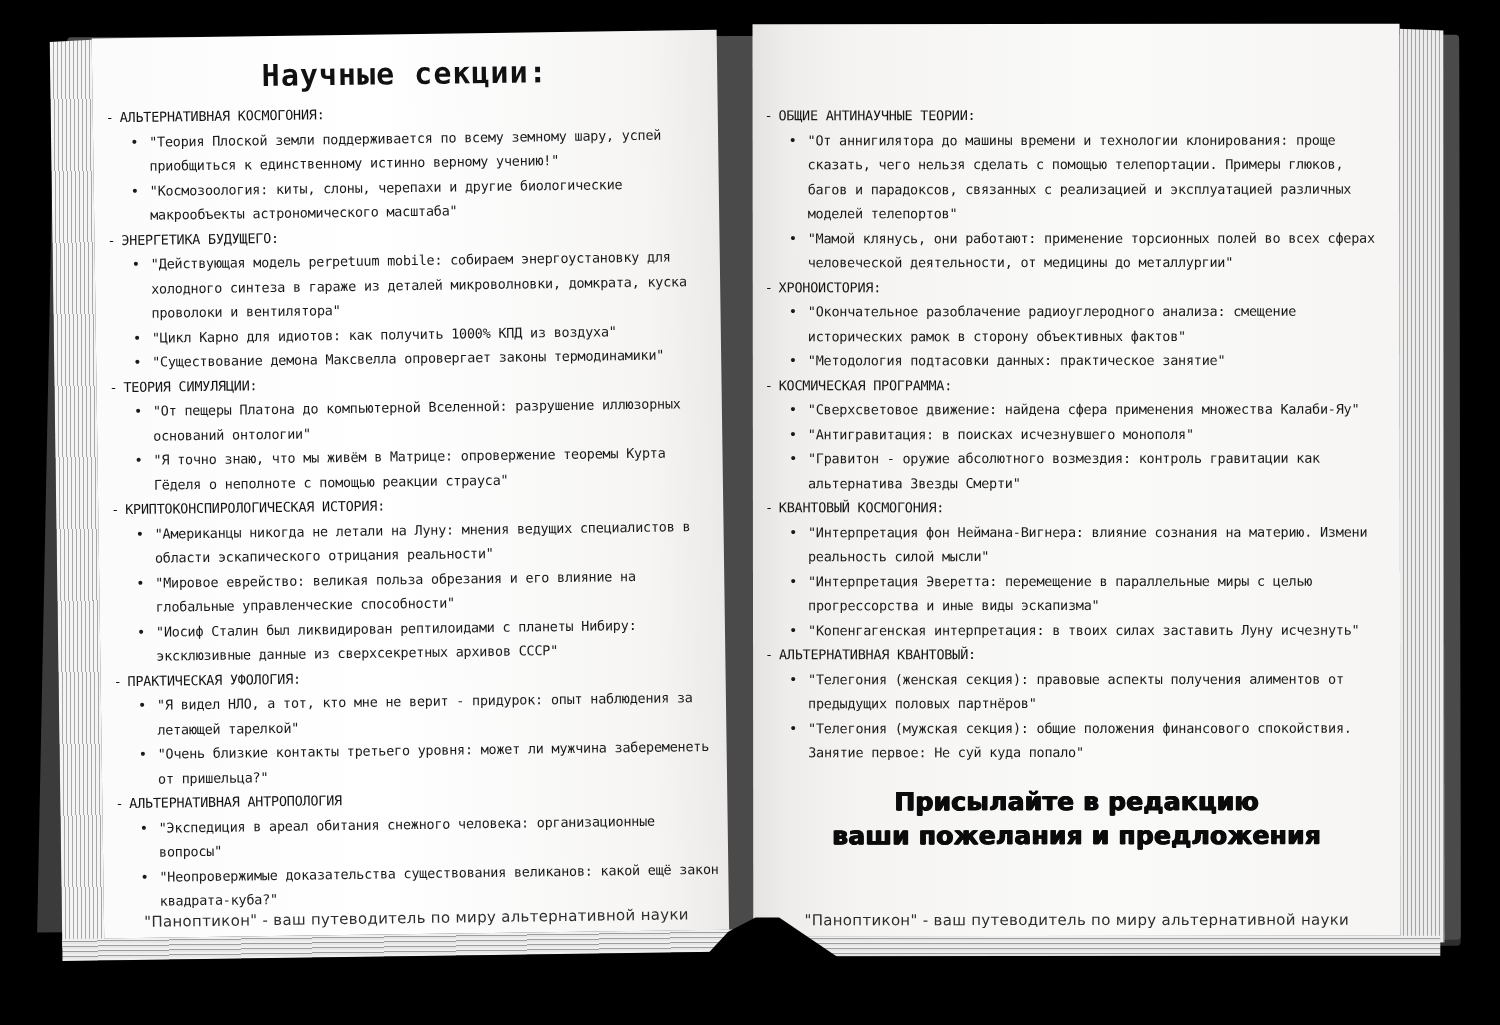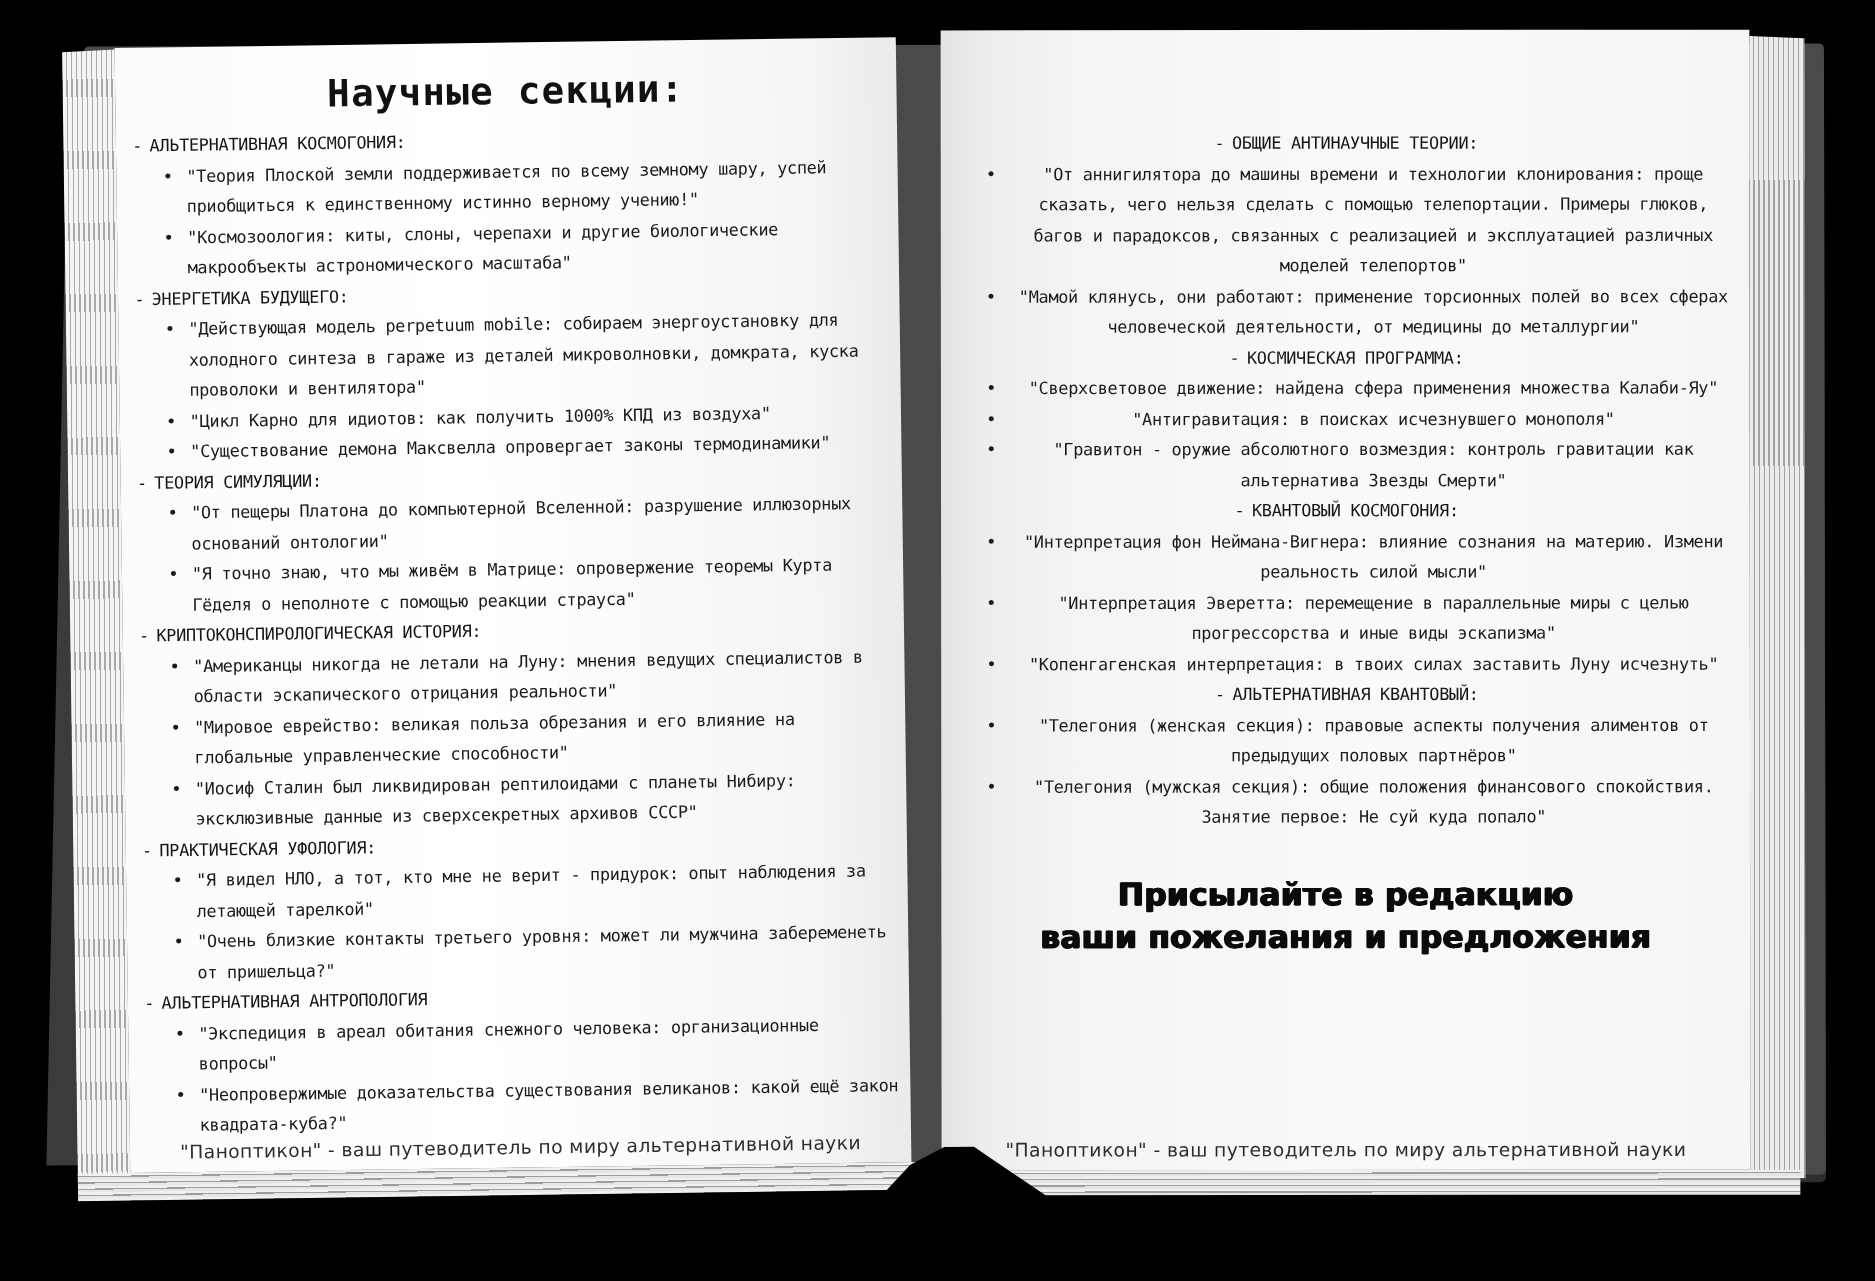--- a/index.html
+++ b/index.html
@@ -45,32 +45,32 @@
   }
   .spine-notch{
     position:absolute;left:636px;top:886px;width:170px;height:70px;background:#000;z-index:6;
     clip-path:polygon(0 100%,28% 28%,44% 8%,58% 8%,100% 78%,100% 100%);
   }
   .page-title{
     text-align:center;padding-top:22px;font-size:30px;font-weight:bold;letter-spacing:1px;
     font-family:"DejaVu Sans Mono", monospace;color:#111;
   }
   .content{padding:10px 6px 0 13px;font-size:13.5px;line-height:24.5px;letter-spacing:-0.25px;}
-  .page-right .content{padding-top:79px;padding-left:12px;padding-right:10px;text-align:center;}
+  .page-right .content{padding-top:79px;padding-left:12px;padding-right:10px;}
   .section{margin:0;}
   .sec-label{font-weight:500;color:#151515;}
   .sec-label .dash{padding-right:6px;}
   .section ul{list-style:none;margin:0;padding:0 0 0 24px;}
   .section li{position:relative;padding-left:19px;}
   .section li::before{
     content:var(--bullet,"\2022");
     position:absolute;left:0;top:0;font-size:14px;
   }
   .cta{
-    margin-top:32px;text-align:center;font-family:"DejaVu Sans", sans-serif;
+    margin-top:20px;text-align:center;font-family:"DejaVu Sans", sans-serif;
     font-weight:bold;font-size:25px;line-height:34px;color:#0b0b0b;
     text-shadow:0.7px 0 0 currentColor,-0.7px 0 0 currentColor,0 0.5px 0 currentColor;
     letter-spacing:0.2px;
   }
   .page-footer{
     position:absolute;left:0;right:0;bottom:7px;text-align:center;
     font-family:"DejaVu Sans", sans-serif;font-size:15px;color:#2d2d2d;letter-spacing:0.3px;
   }
 </style>
 </head>
@@ -138,20 +138,27 @@
     <div class="edge-bottom"></div>
     <div class="content" id="right-sections">
         <div class="section">
           <div class="sec-label"><span class="dash">-</span><span>ОБЩИЕ АНТИНАУЧНЫЕ ТЕОРИИ:</span></div>
           <ul>
             <li>"От аннигилятора до машины времени и технологии клонирования: проще сказать, чего нельзя сделать с помощью телепортации. Примеры глюков, багов и парадоксов, связанных с реализацией и эксплуатацией различных моделей телепортов"</li>
             <li>"Мамой клянусь, они работают: применение торсионных полей во всех сферах человеческой деятельности, от медицины до металлургии"</li>
           </ul>
         </div>
         <div class="section">
+          <div class="sec-label"><span class="dash">-</span><span>ХРОНОИСТОРИЯ:</span></div>
+          <ul>
+            <li>"Окончательное разоблачение радиоуглеродного анализа: смещение исторических рамок в сторону объективных фактов"</li>
+            <li>"Методология подтасовки данных: практическое занятие"</li>
+          </ul>
+        </div>
+        <div class="section">
           <div class="sec-label"><span class="dash">-</span><span>КОСМИЧЕСКАЯ ПРОГРАММА:</span></div>
           <ul>
             <li>"Сверхсветовое движение: найдена сфера применения множества Калаби-Яу"</li>
             <li>"Антигравитация: в поисках исчезнувшего монополя"</li>
             <li>"Гравитон - оружие абсолютного возмездия: контроль гравитации как альтернатива Звезды Смерти"</li>
           </ul>
         </div>
         <div class="section">
           <div class="sec-label"><span class="dash">-</span><span>КВАНТОВЫЙ КОСМОГОНИЯ:</span></div>
           <ul>

